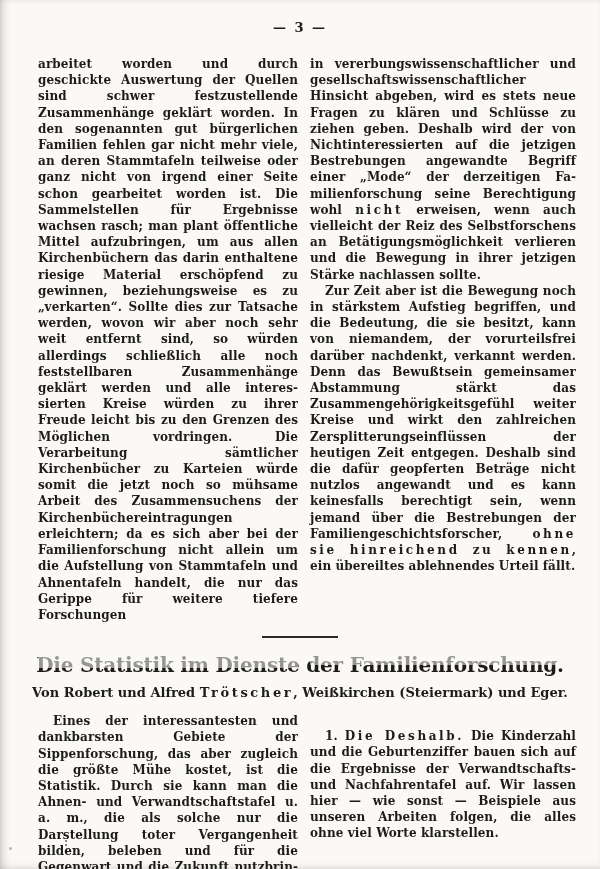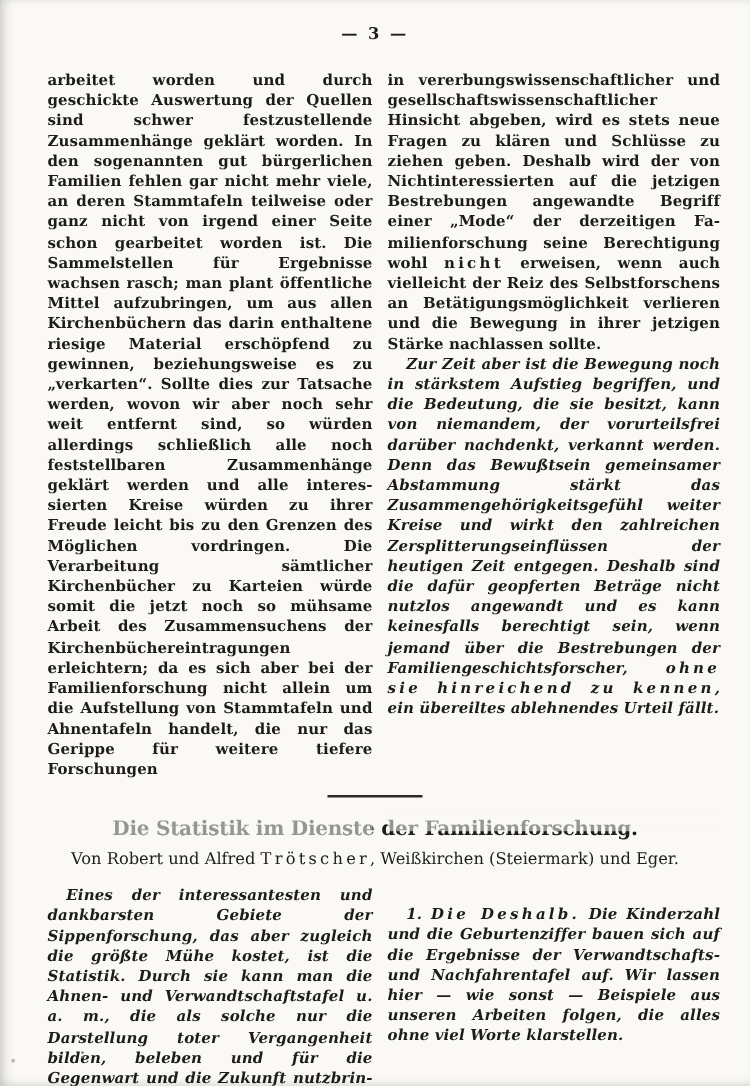--- a/index.html
+++ b/index.html
@@ -44,41 +44,41 @@
   .para {
     margin: 0;
     font-size: 12px;
     line-height: 16.2px;
     font-weight: bold;
     text-align: justify;
     hyphens: manual;
     -webkit-hyphens: manual;
     letter-spacing: 0.1px;
   }
-  .para.indent { text-indent: 15px; font-style: italic; }
+  .para.indent { text-indent: 15px; }
   .para.gap { margin-top: 15px; }
   .seg-spaced { letter-spacing: 2.6px; margin-top: 36px; }
   .separator {
     width: 76px;
     border: none;
     border-top: 2px solid #2b2a28;
     margin: 13px auto 0 auto;
   }
   .article-title {
     margin: 15px 0 0 0;
     text-align: center;
-    font-size: 16px;
+    font-size: 20px;
     font-weight: bold;
     letter-spacing: -0.2px;
   }
   .article-byline {
     margin-top: 8px;
     text-align: center;
     font-size: 13px;
-    font-weight: normal;
+    font-weight: bold;
   }
   .cols.article { margin-top: 13px; }
   
   .fade-band {
     position: absolute;
     height: 18px;
     background: rgba(250, 249, 246, 0.55);
     pointer-events: none;
   }
   .fade-band.left  { left: 38px;  top: 650px; width: 260px; }

